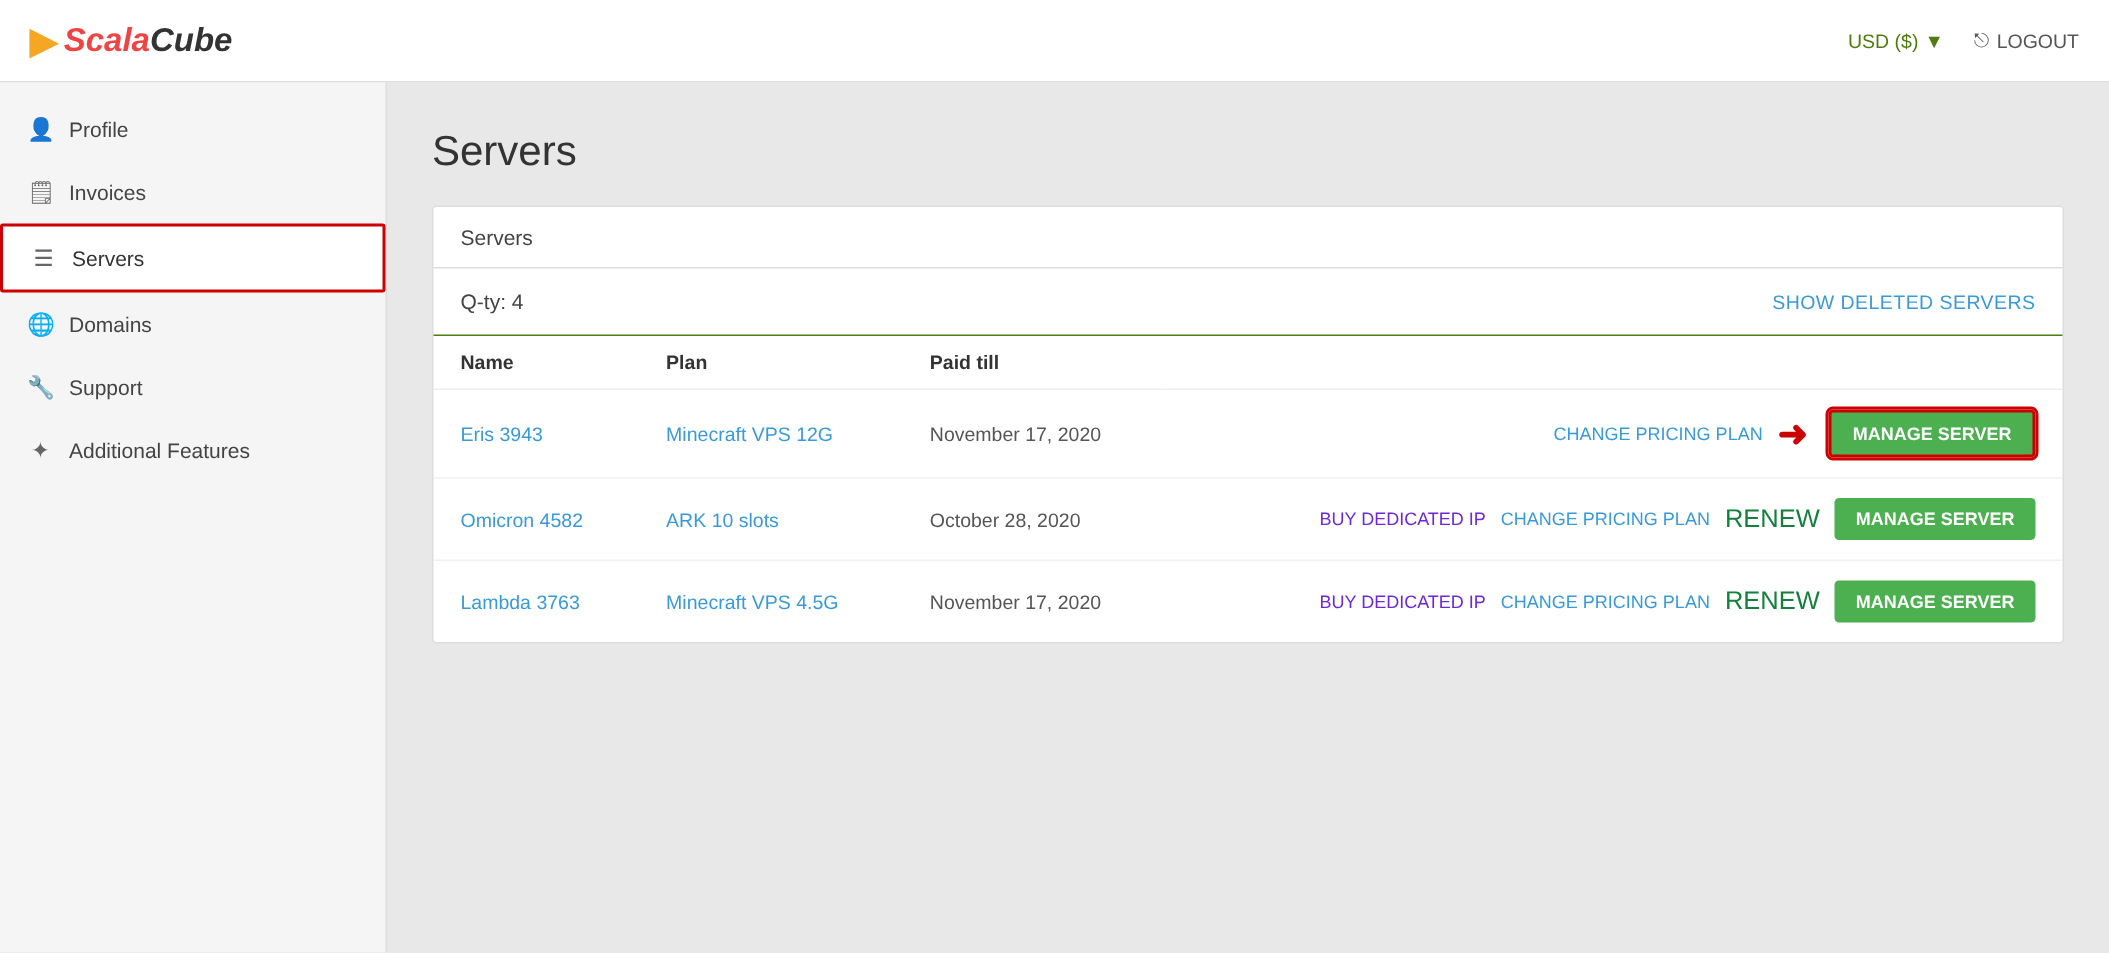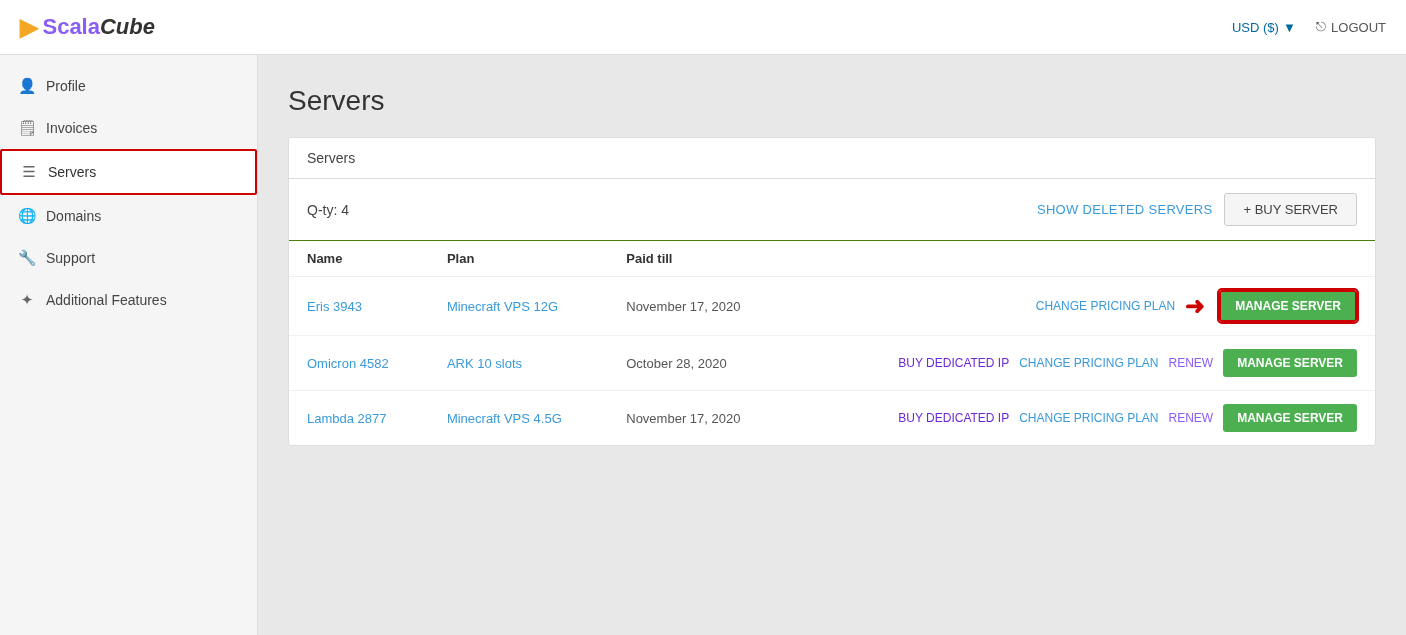--- a/index.html
+++ b/index.html
@@ -19,29 +19,29 @@
       display: flex;
       align-items: center;
       font-size: 22px;
       font-weight: bold;
     }
     .logo-icon {
       color: #f5a623;
       margin-right: 4px;
       font-size: 24px;
     }
-    .logo-scala { color: #8b5cf6; }
+    .logo-scala { color: #ef4444; font-style: italic; }
     .logo-cube { color: #333; font-style: italic; }
     .header-right {
       display: flex;
       align-items: center;
       gap: 20px;
     }
     .currency-selector {
-      color: #0369a1;
+      color: #4d7c0f;
       font-size: 13px;
       cursor: pointer;
       display: flex;
       align-items: center;
       gap: 4px;
     }
     .logout-btn {
       color: #555;
       font-size: 13px;
       cursor: pointer;
@@ -206,22 +206,22 @@
     .change-pricing-btn {
       color: #3a9ad9;
       font-size: 12px;
       cursor: pointer;
       background: none;
       border: none;
       text-transform: uppercase;
       white-space: nowrap;
     }
     .renew-btn {
-      color: #8b5cf6;
-      font-size: 12px;
+      color: #15803d;
+      font-size: 17px;
       cursor: pointer;
       background: none;
       border: none;
       text-transform: uppercase;
     }
     .manage-server-btn {
       background: #4caf50;
       color: #fff;
       border: none;
       padding: 7px 14px;
@@ -296,21 +296,20 @@
     <h1 class="page-title">Servers</h1>
 
     <div class="card">
       <div class="card-header">Servers</div>
       <div class="card-body">
 
         <div class="qty-row">
           <span class="qty-text">Q-ty: 4</span>
           <div class="qty-actions">
             <button class="show-deleted-btn">SHOW DELETED SERVERS</button>
-            <button class="buy-server-btn">+ BUY SERVER</button>
           </div>
         </div>
 
         <table class="servers-table">
           <thead>
             <tr>
               <th>Name</th>
               <th>Plan</th>
               <th>Paid till</th>
               <th></th>
@@ -336,21 +335,21 @@
                 <td class="actions-td">
                   <div class="action-cell">
                     <button class="buy-dedicated-btn">BUY DEDICATED IP</button>
                     <button class="change-pricing-btn">CHANGE PRICING PLAN</button>
                     <button class="renew-btn">RENEW</button>
                     <button class="manage-server-btn">MANAGE SERVER</button>
                   </div>
                 </td>
               </tr>
               <tr>
-                <td><a class="server-name-link">Lambda 2877</a></td>
+                <td><a class="server-name-link">Lambda 3763</a></td>
                 <td><a class="plan-link">Minecraft VPS 4.5G</a></td>
                 <td class="paid-till">November 17, 2020</td>
                 <td class="actions-td">
                   <div class="action-cell">
                     <button class="buy-dedicated-btn">BUY DEDICATED IP</button>
                     <button class="change-pricing-btn">CHANGE PRICING PLAN</button>
                     <button class="renew-btn">RENEW</button>
                     <button class="manage-server-btn">MANAGE SERVER</button>
                   </div>
                 </td>

